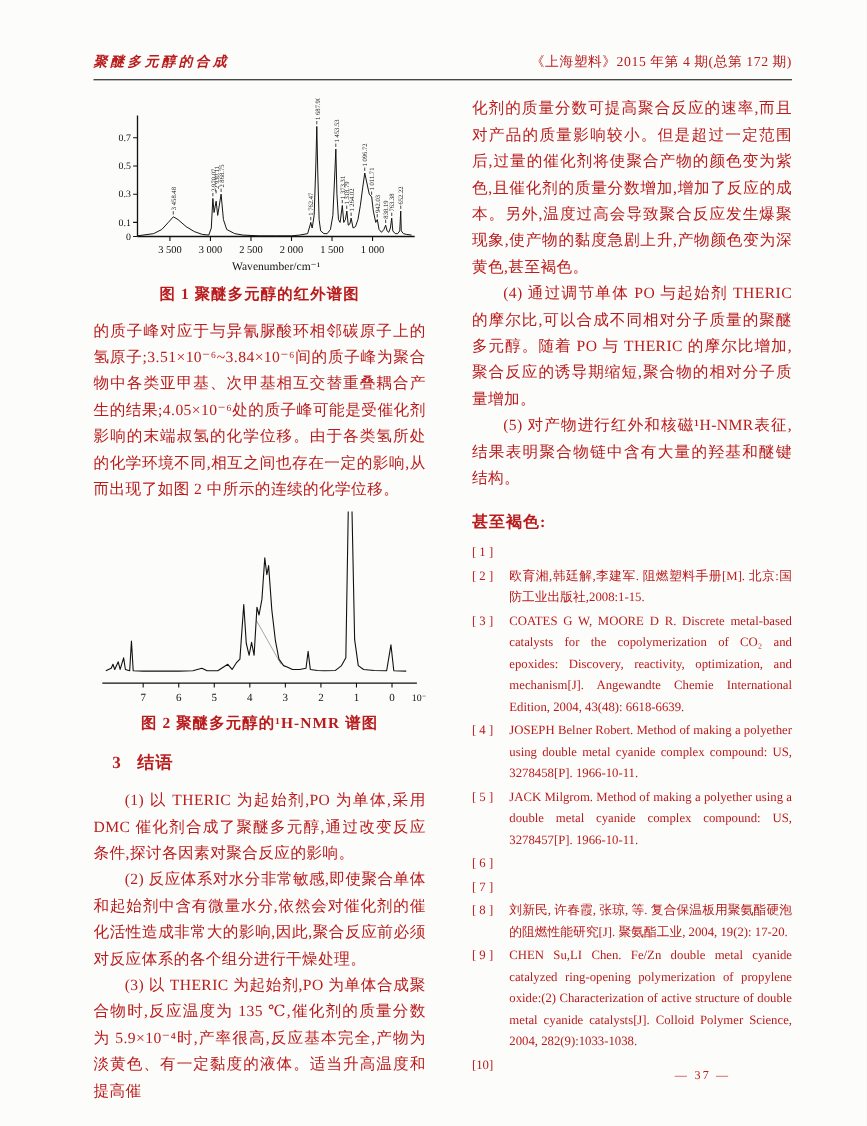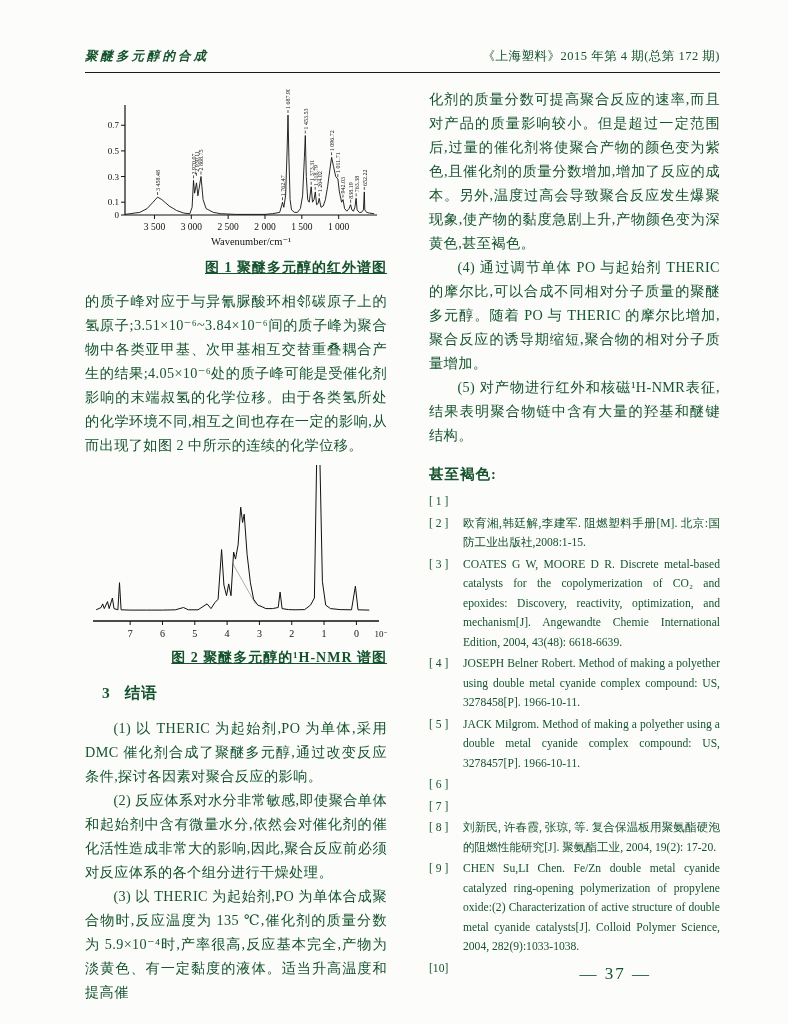--- a/index.html
+++ b/index.html
@@ -1,46 +1,46 @@
 <!DOCTYPE html>
 <html><head>
 <meta charset="utf-8">
 <style>
   html,body { margin:0; padding:0; background:#f4f3f0; }
   .page {
     position:relative; width:788px; height:1024px; margin:0 auto;
     background:#fcfcfa; box-sizing:border-box;
     padding:48px 68px 0 85px;
     font-family:"Liberation Serif","DejaVu Serif",serif;
-    color:#14532d; overflow:hidden;
+    color:#b91c1c; overflow:hidden;
   }
   .hdr { display:flex; justify-content:space-between; align-items:flex-end;
          font-size:12.5px; padding-bottom:7px; }
   .hdr-left { font-style:italic; letter-spacing:3px; font-weight:bold; }
   .hdr-right { letter-spacing:0.5px; }
   .hdr-rule { border:none; border-top:1.8px solid #1a1a1a; margin:0 0 14px 0; }
   .cols { display:flex; gap:22px; }
   .col { width:302px; }
   .col-r { width:312px;margin-left:20px; }
   p.body-text { margin:0; font-size:14.2px; line-height:24px;
     text-align:justify; letter-spacing:0.4px; }
   p.indent { text-indent:2em; }
   .fig { margin:2px 0 10px 0; }
-  .fig-caption { text-align:right; font-weight:bold; font-size:14px;
-    margin:6px 0 12px 0; letter-spacing:1px;text-decoration:underline; }
+  .fig-caption { text-align:center; font-weight:bold; font-size:14px;
+    margin:6px 0 12px 0; letter-spacing:1px; }
   .sec-head { font-weight:bold; font-size:15.5px; margin:16px 0 12px 17px;
     letter-spacing:1px; }
   .sec-head .num { margin-right:14px; }
   .refs-head { font-weight:bold; font-size:14.5px; margin:18px 0 8px 0;
     letter-spacing:1px; }
   .ref-item { display:flex; font-size:11.6px; line-height:19.5px;
     margin-bottom:2px; }
   .ref-label { flex:0 0 34px; white-space:nowrap; }
   .ref-text { flex:1; text-align:justify; }
-  .page-num { position:absolute; bottom:40px; right:137px; font-size:17px;
+  .page-num { position:absolute; bottom:40px; right:124px; font-size:11px;
     letter-spacing:2px; }
   svg { display:block; overflow:hidden; }
   svg text { font-family:"Liberation Serif","DejaVu Serif",serif; fill:#111; }
 </style>
 </head>
 <body>
 
 <div class="page">
 
   <div class="hdr">

